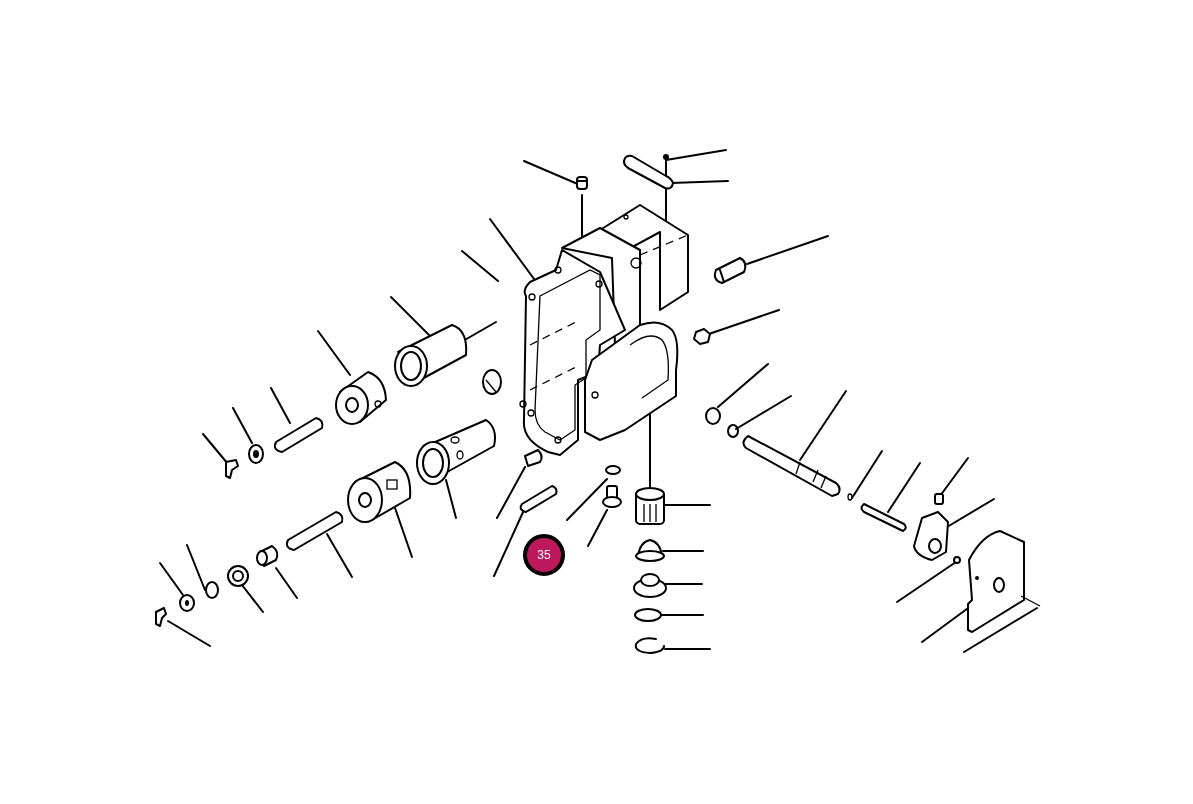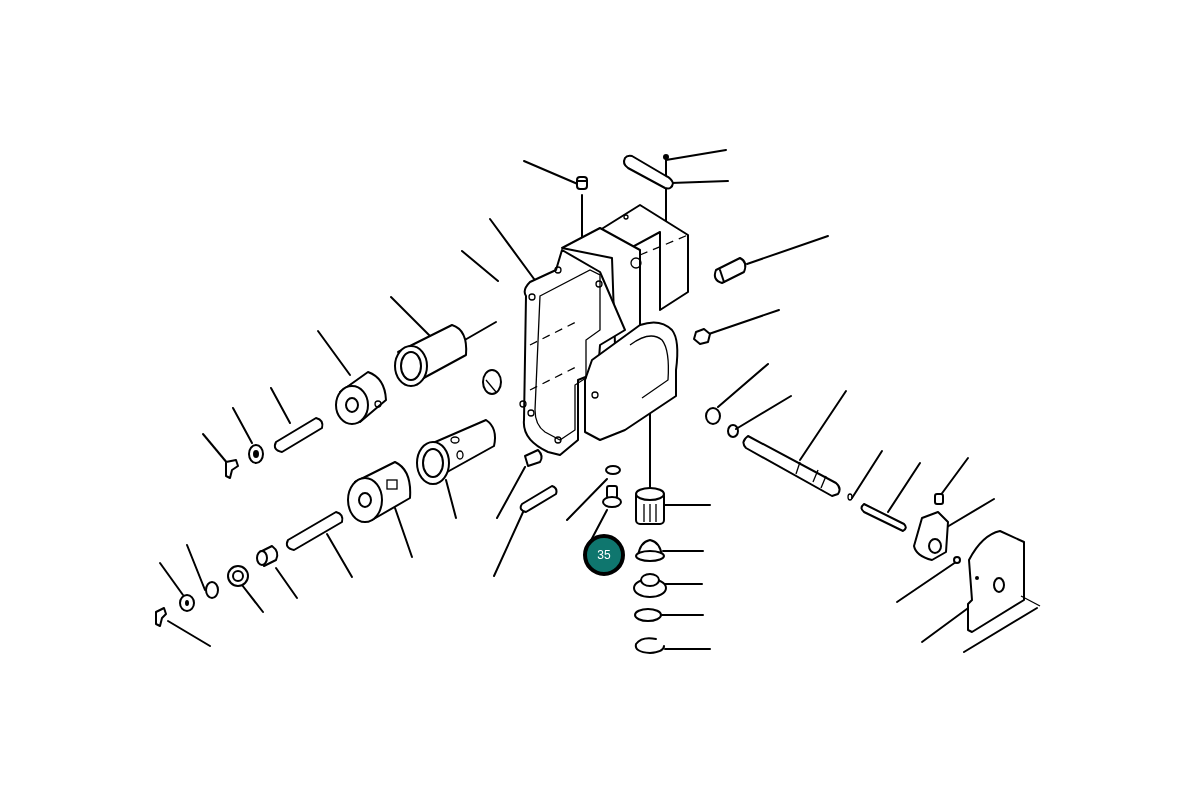--- a/index.html
+++ b/index.html
@@ -233,16 +233,16 @@
     <ellipse class="fillw" cx="650" cy="580" rx="9" ry="6"></ellipse>
   </g>
   <g>
     <ellipse class="ln" cx="648" cy="615" rx="13" ry="6"></ellipse>
   </g>
   <g>
     <path class="ln" d="M656,639 Q642,636 636,644 Q634,652 650,653 Q664,652 664,646"></path>
   </g>
 </svg>
 
-<div class="callout" id="callout0" style="left: 583px; top: 534px; background: #0f766e; color: rgb(255, 255, 255);">
+<div class="callout" id="callout0" style="left: 523px; top: 534px; background: #be185d; color: rgb(255, 255, 255);">
   <span>35</span>
 </div>
 </div>
 
 </body></html>

